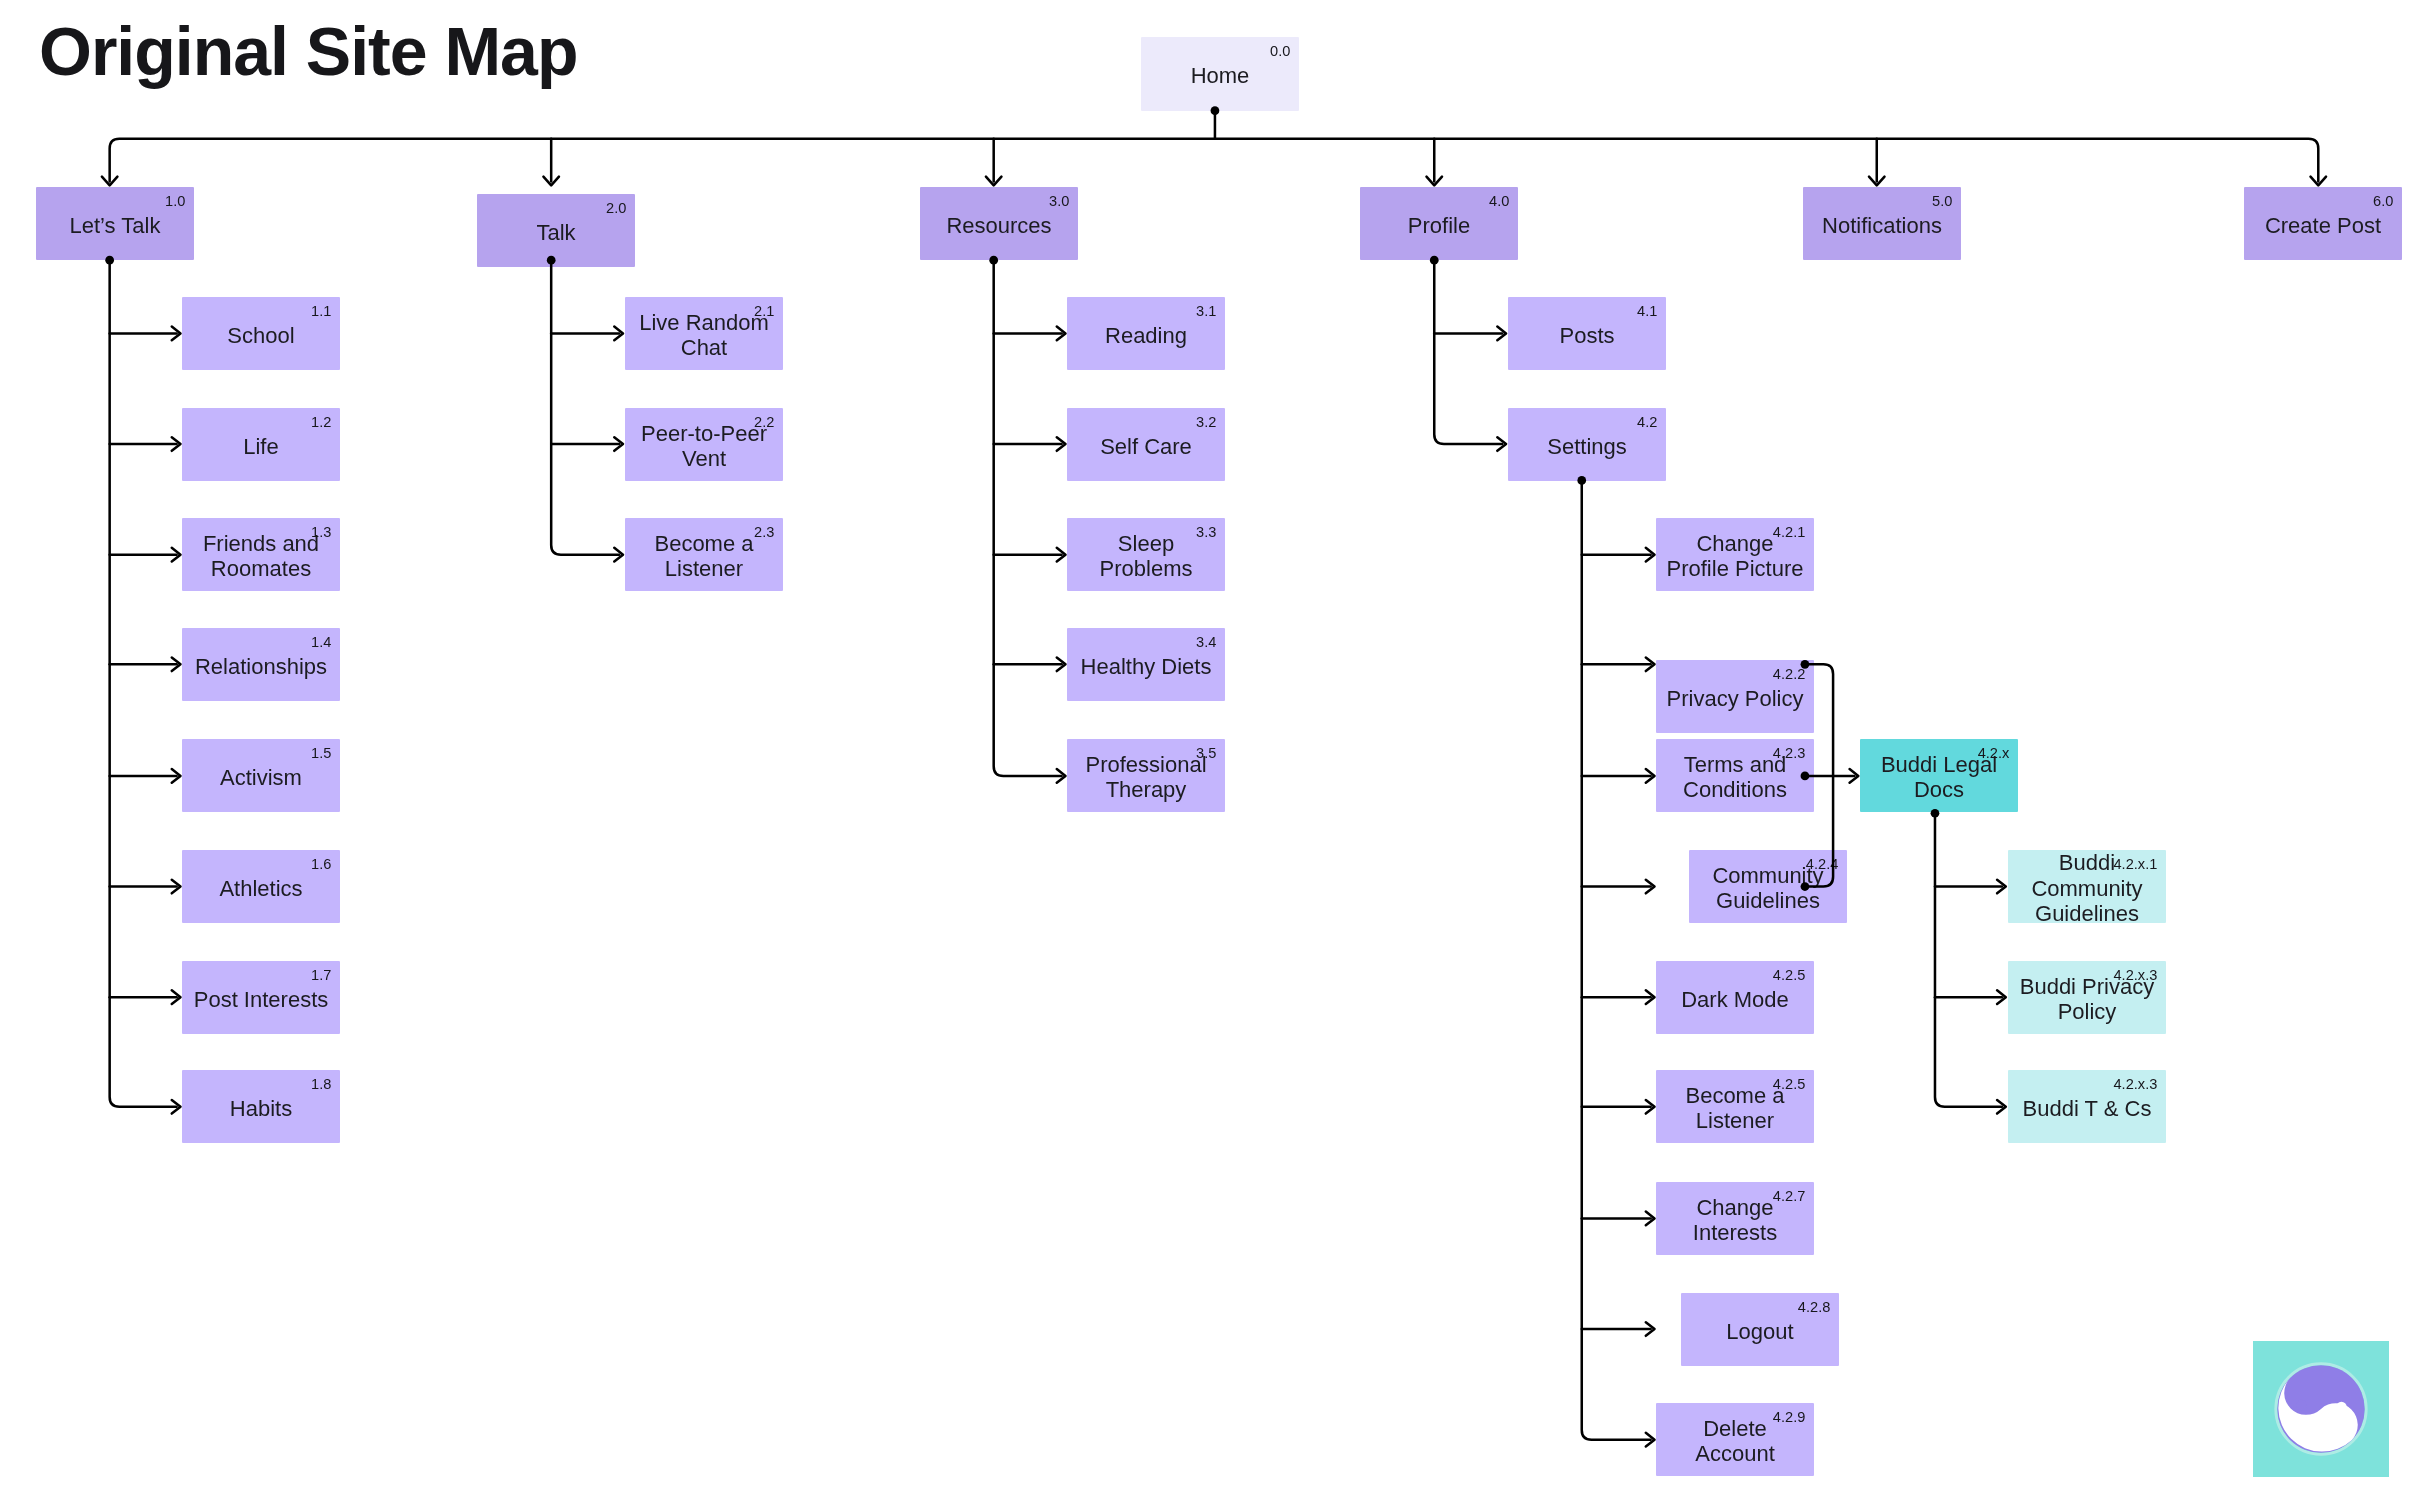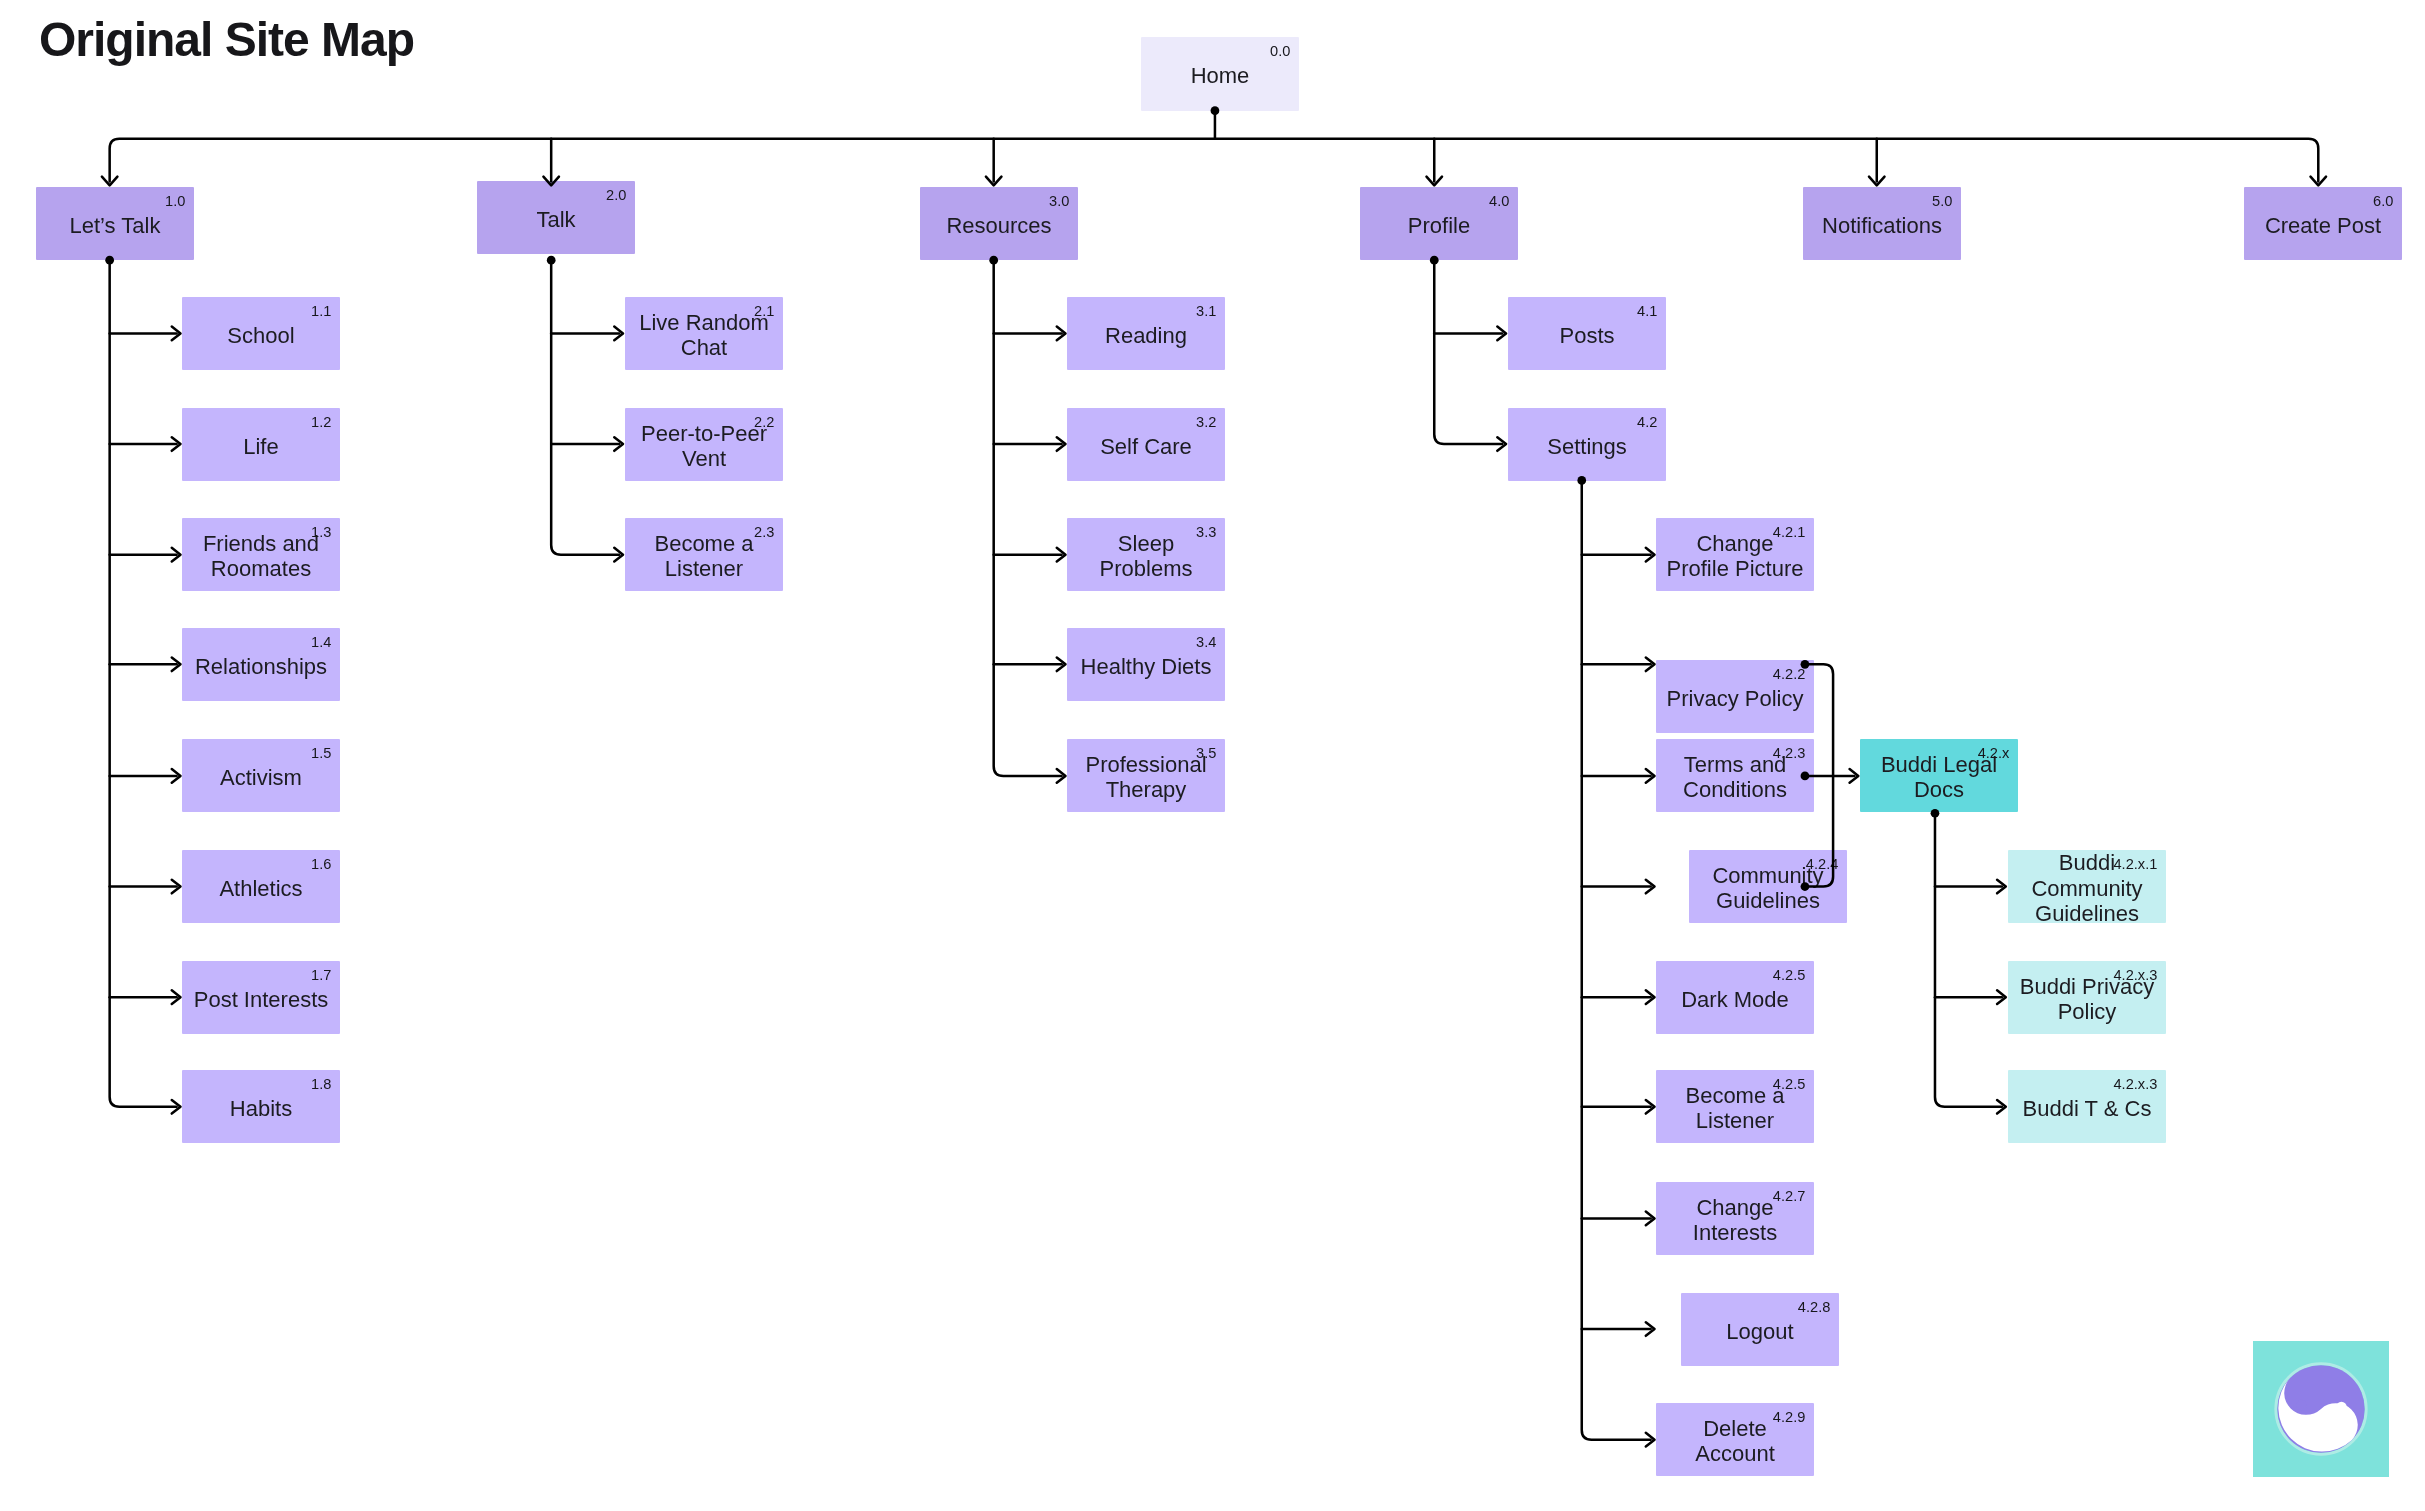--- a/index.html
+++ b/index.html
@@ -2,21 +2,21 @@
 <html><head>
 <meta charset="utf-8">
 <style>
   html,body{margin:0;padding:0;background:#ffffff;}
   .canvas{
     position:relative;width:2426px;height:1512px;background:#ffffff;
     font-family:"Liberation Sans",sans-serif;overflow:hidden;
   }
   .page-title{
     position:absolute;left:39px;top:13.6px;
-    font-size:48px;font-weight:700;letter-spacing:-1px;color:#17171a;
+    font-size:68px;font-weight:700;letter-spacing:-1px;color:#17171a;
     line-height:1.1;
   }
   .box{
     position:absolute;width:158px;height:73px;box-sizing:border-box;
     display:flex;align-items:center;justify-content:center;
     padding:11.6px 7.8px 7.8px;border-radius:1px;z-index:2;
   }
   .box .label{
     width:100%;text-align:center;font-size:22px;line-height:1.17;
     font-weight:500;color:#1c1c21;
@@ -41,21 +41,21 @@
 
   <div class="box v-home" style="left:1141px;top:37px">
     <span class="num">0.0</span>
     <span class="label">Home</span>
   </div>
 
   <div class="box v-primary" style="left:36px;top:187px">
     <span class="num">1.0</span>
     <span class="label">Let’s Talk</span>
   </div>
-  <div class="box v-primary" style="left:477px;top:181px">
+  <div class="box v-primary" style="left:477px;top:194px">
     <span class="num">2.0</span>
     <span class="label">Talk</span>
   </div>
   <div class="box v-primary" style="left:920px;top:187px">
     <span class="num">3.0</span>
     <span class="label">Resources</span>
   </div>
   <div class="box v-primary" style="left:1360px;top:187px">
     <span class="num">4.0</span>
     <span class="label">Profile</span>

